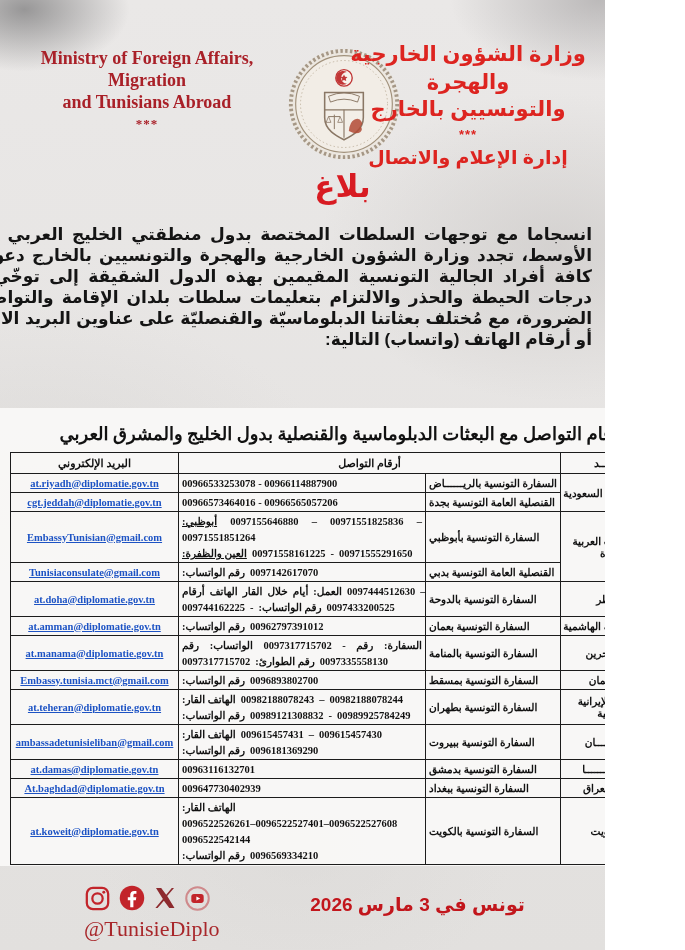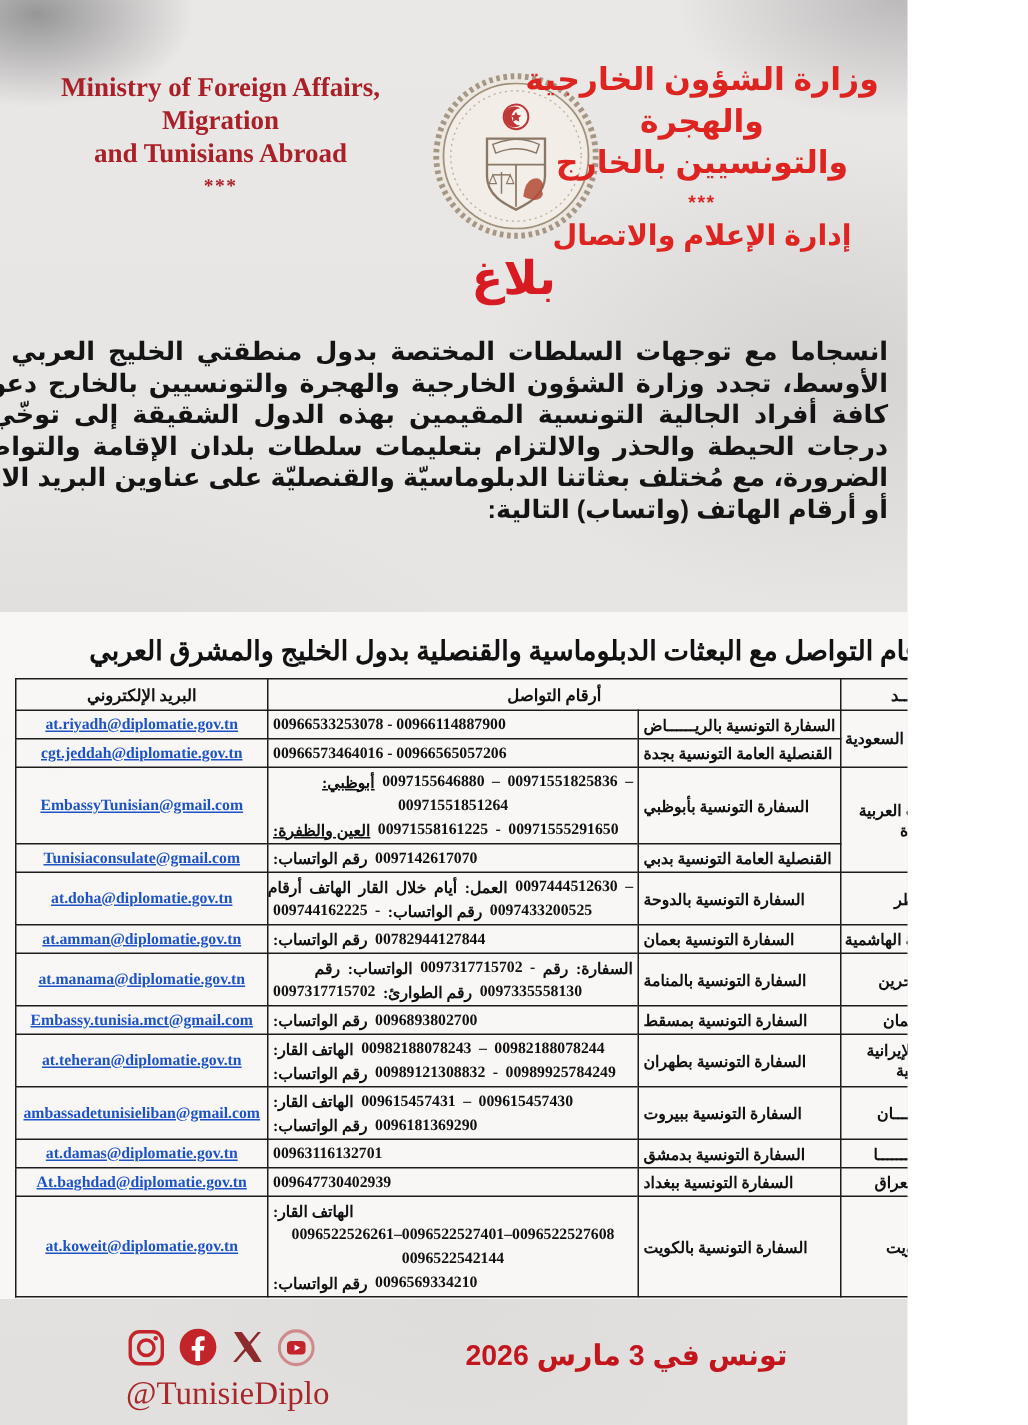--- a/index.html
+++ b/index.html
@@ -40,22 +40,22 @@
     font-family:"Liberation Serif","DejaVu Serif",serif;font-size:10.5px;font-weight:bold;color:#111;}
   th,td{border:1px solid #1c1c1c;vertical-align:middle;}
   th{height:18px;font-size:11px;text-align:center;font-weight:bold;}
   .country-cell{text-align:center;padding:1px 2px;}
   .mission-cell{text-align:left;padding:1px 3px;}
   .phones-cell{padding:1px 0;}
   .email-cell{text-align:center;padding:1px 2px;}
   .email-link{color:#1d53c4;text-decoration:underline;cursor:pointer;}
   .num-line{display:flex;flex-direction:row-reverse;align-items:center;gap:5px;min-height:16px;padding:0 3px;}
   .num-line.right{justify-content:flex-start;}
-  .num-line.center{justify-content:center;}
-  .num-line.justify{justify-content:flex-end;}
+  .num-line.center{justify-content:flex-start;}
+  .num-line.justify{justify-content:space-between;}
   .num-line .u{text-decoration:underline;}
   .num-line span{white-space:nowrap;}
   
   .social{position:absolute;left:84px;top:884px;display:flex;gap:7px;align-items:center;}
   .handle{position:absolute;left:84px;top:916px;font-family:"Liberation Serif","DejaVu Serif",serif;
     font-size:22px;color:#a8272b;}
   .date-line{position:absolute;right:80px;top:893px;direction:rtl;font-size:19px;font-weight:bold;color:#c2161c;}
 </style>
 </head>
 <body>
@@ -198,21 +198,21 @@
               </div>
             </td>
             <td class="email-cell"><span class="email-link">at.doha@diplomatie.gov.tn</span></td>
           </tr>
           <tr>
             <td class="country-cell" rowspan="1">المملكة الأردنية الهاشمية</td>
             <td class="mission-cell">السفارة التونسية بعمان</td>
             <td class="phones-cell">
               <div class="num-line right">
                 <span dir="auto">رقم الواتساب:</span>
-                <span dir="auto">00782944127844</span>
+                <span dir="auto">00962797391012</span>
               </div>
             </td>
             <td class="email-cell"><span class="email-link">at.amman@diplomatie.gov.tn</span></td>
           </tr>
           <tr>
             <td class="country-cell" rowspan="1">مملكة البحرين</td>
             <td class="mission-cell">السفارة التونسية بالمنامة</td>
             <td class="phones-cell">
               <div class="num-line justify">
                 <span dir="auto">رقم</span>

